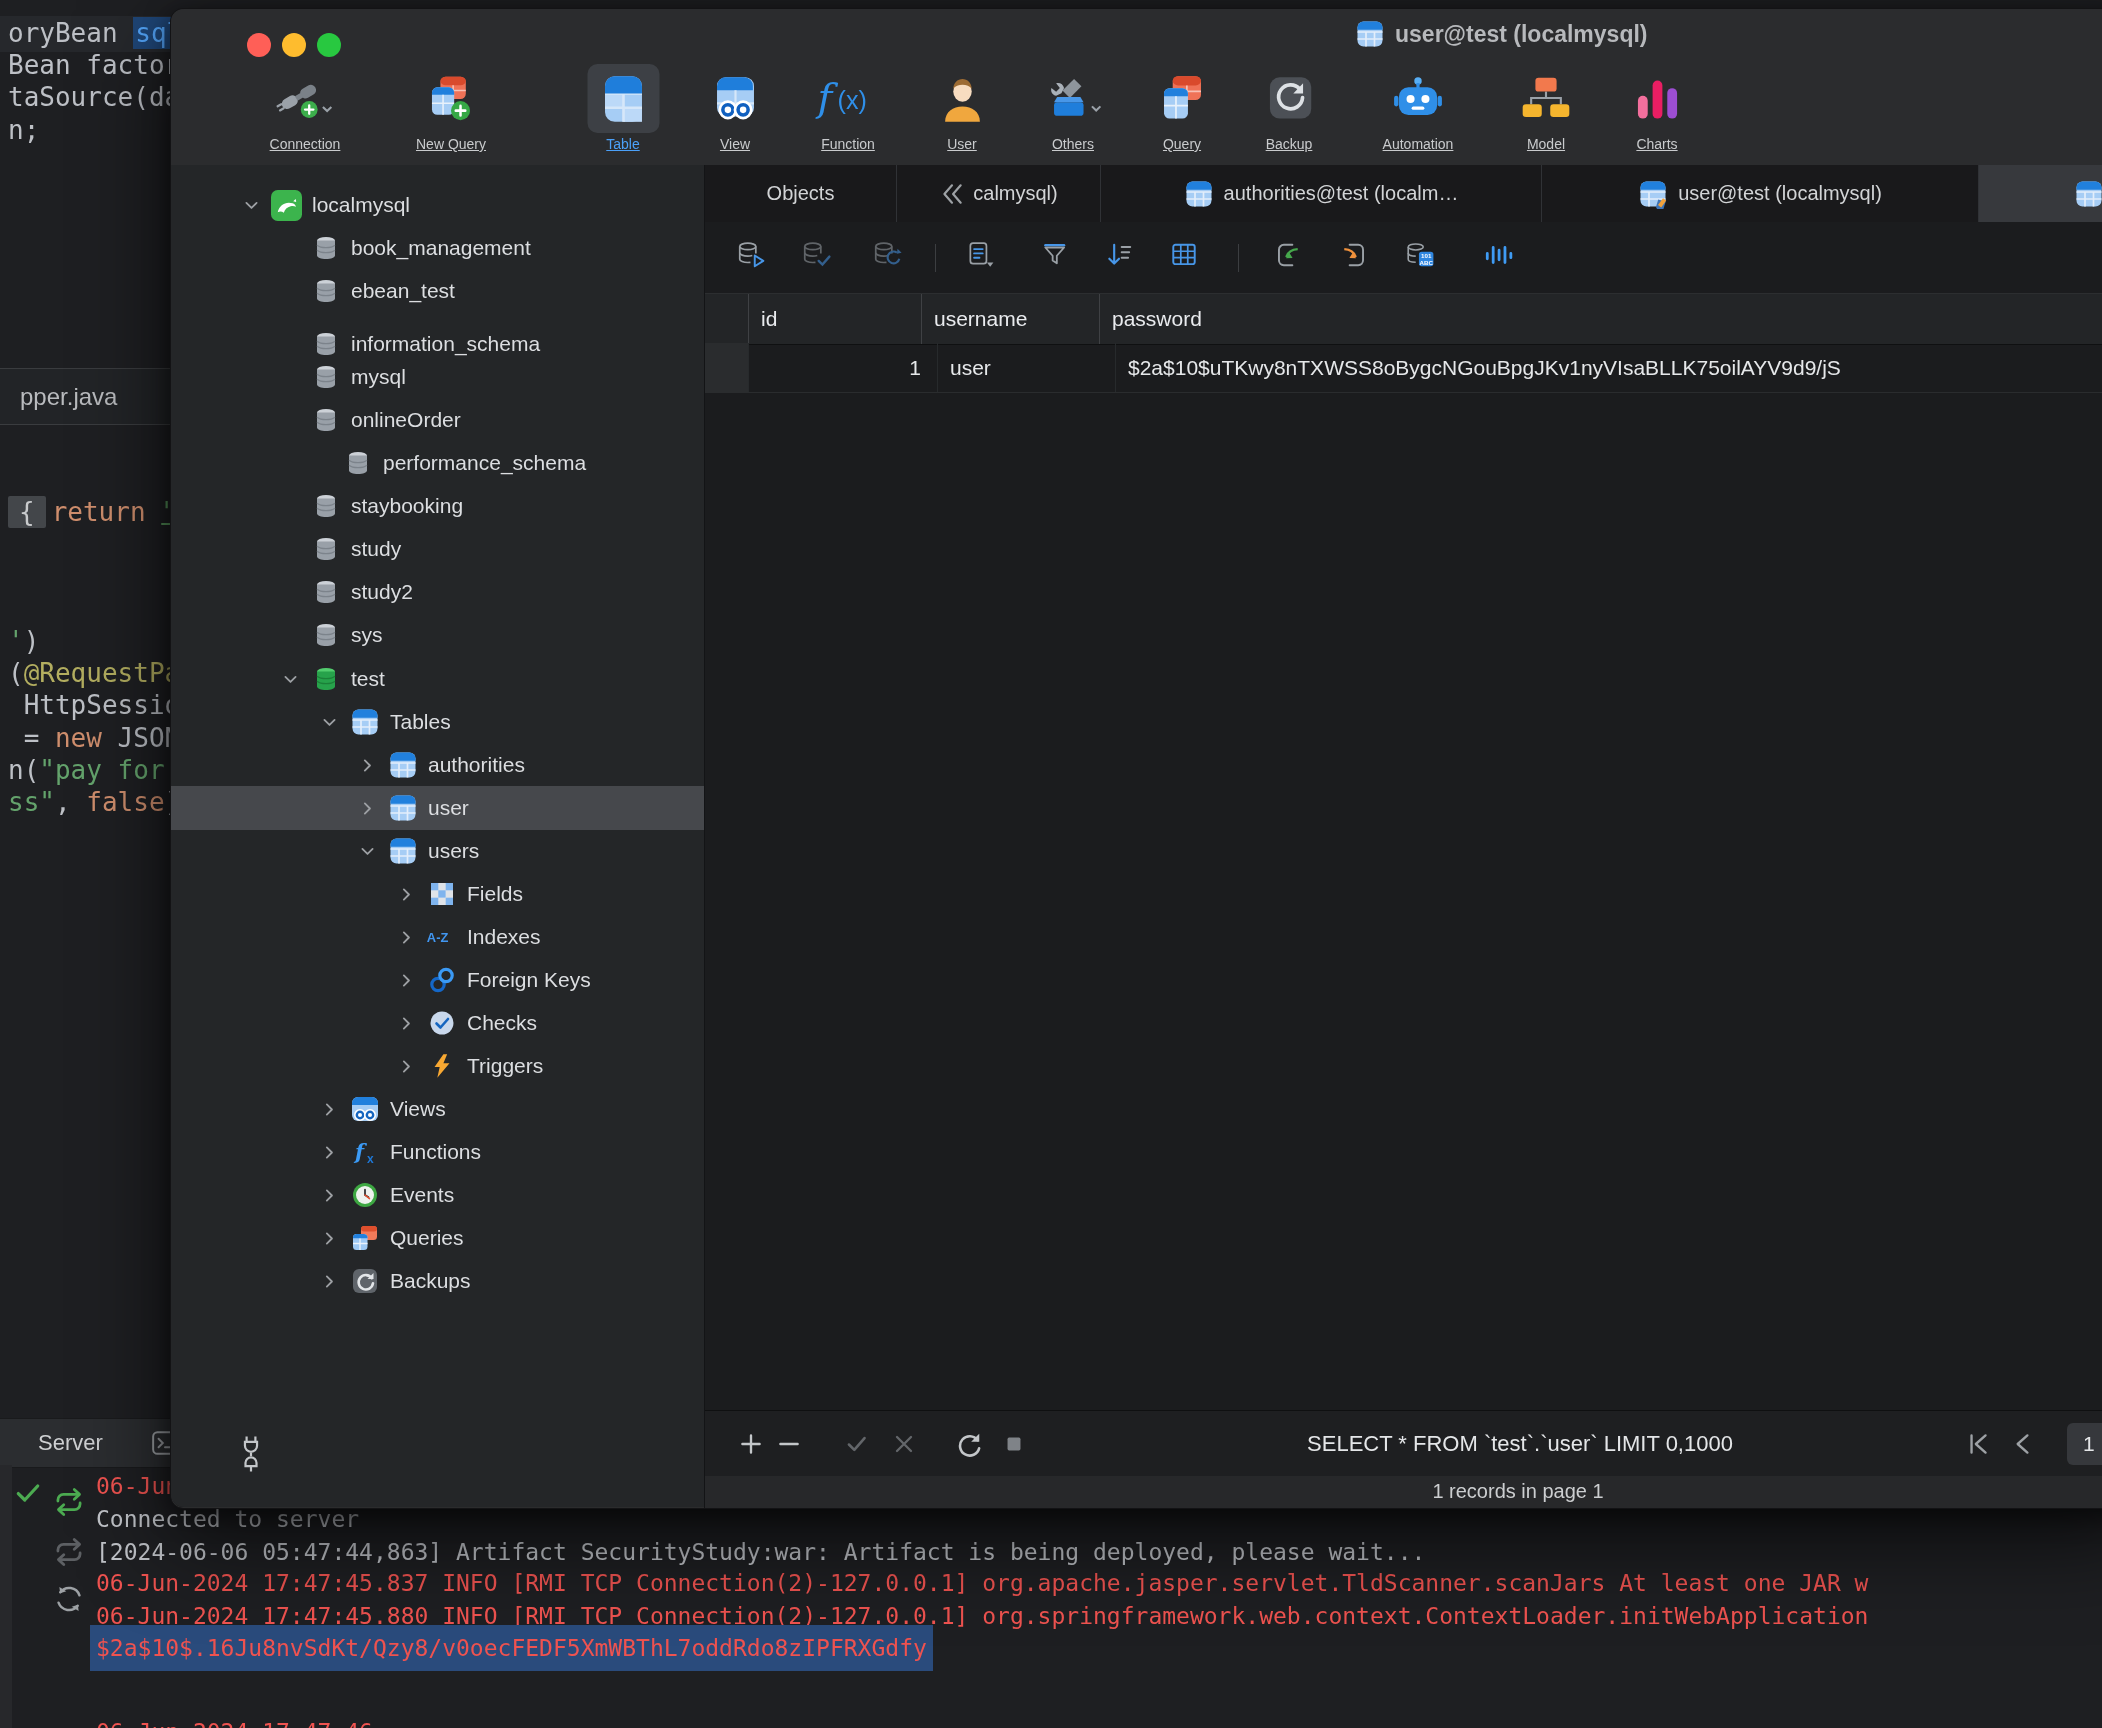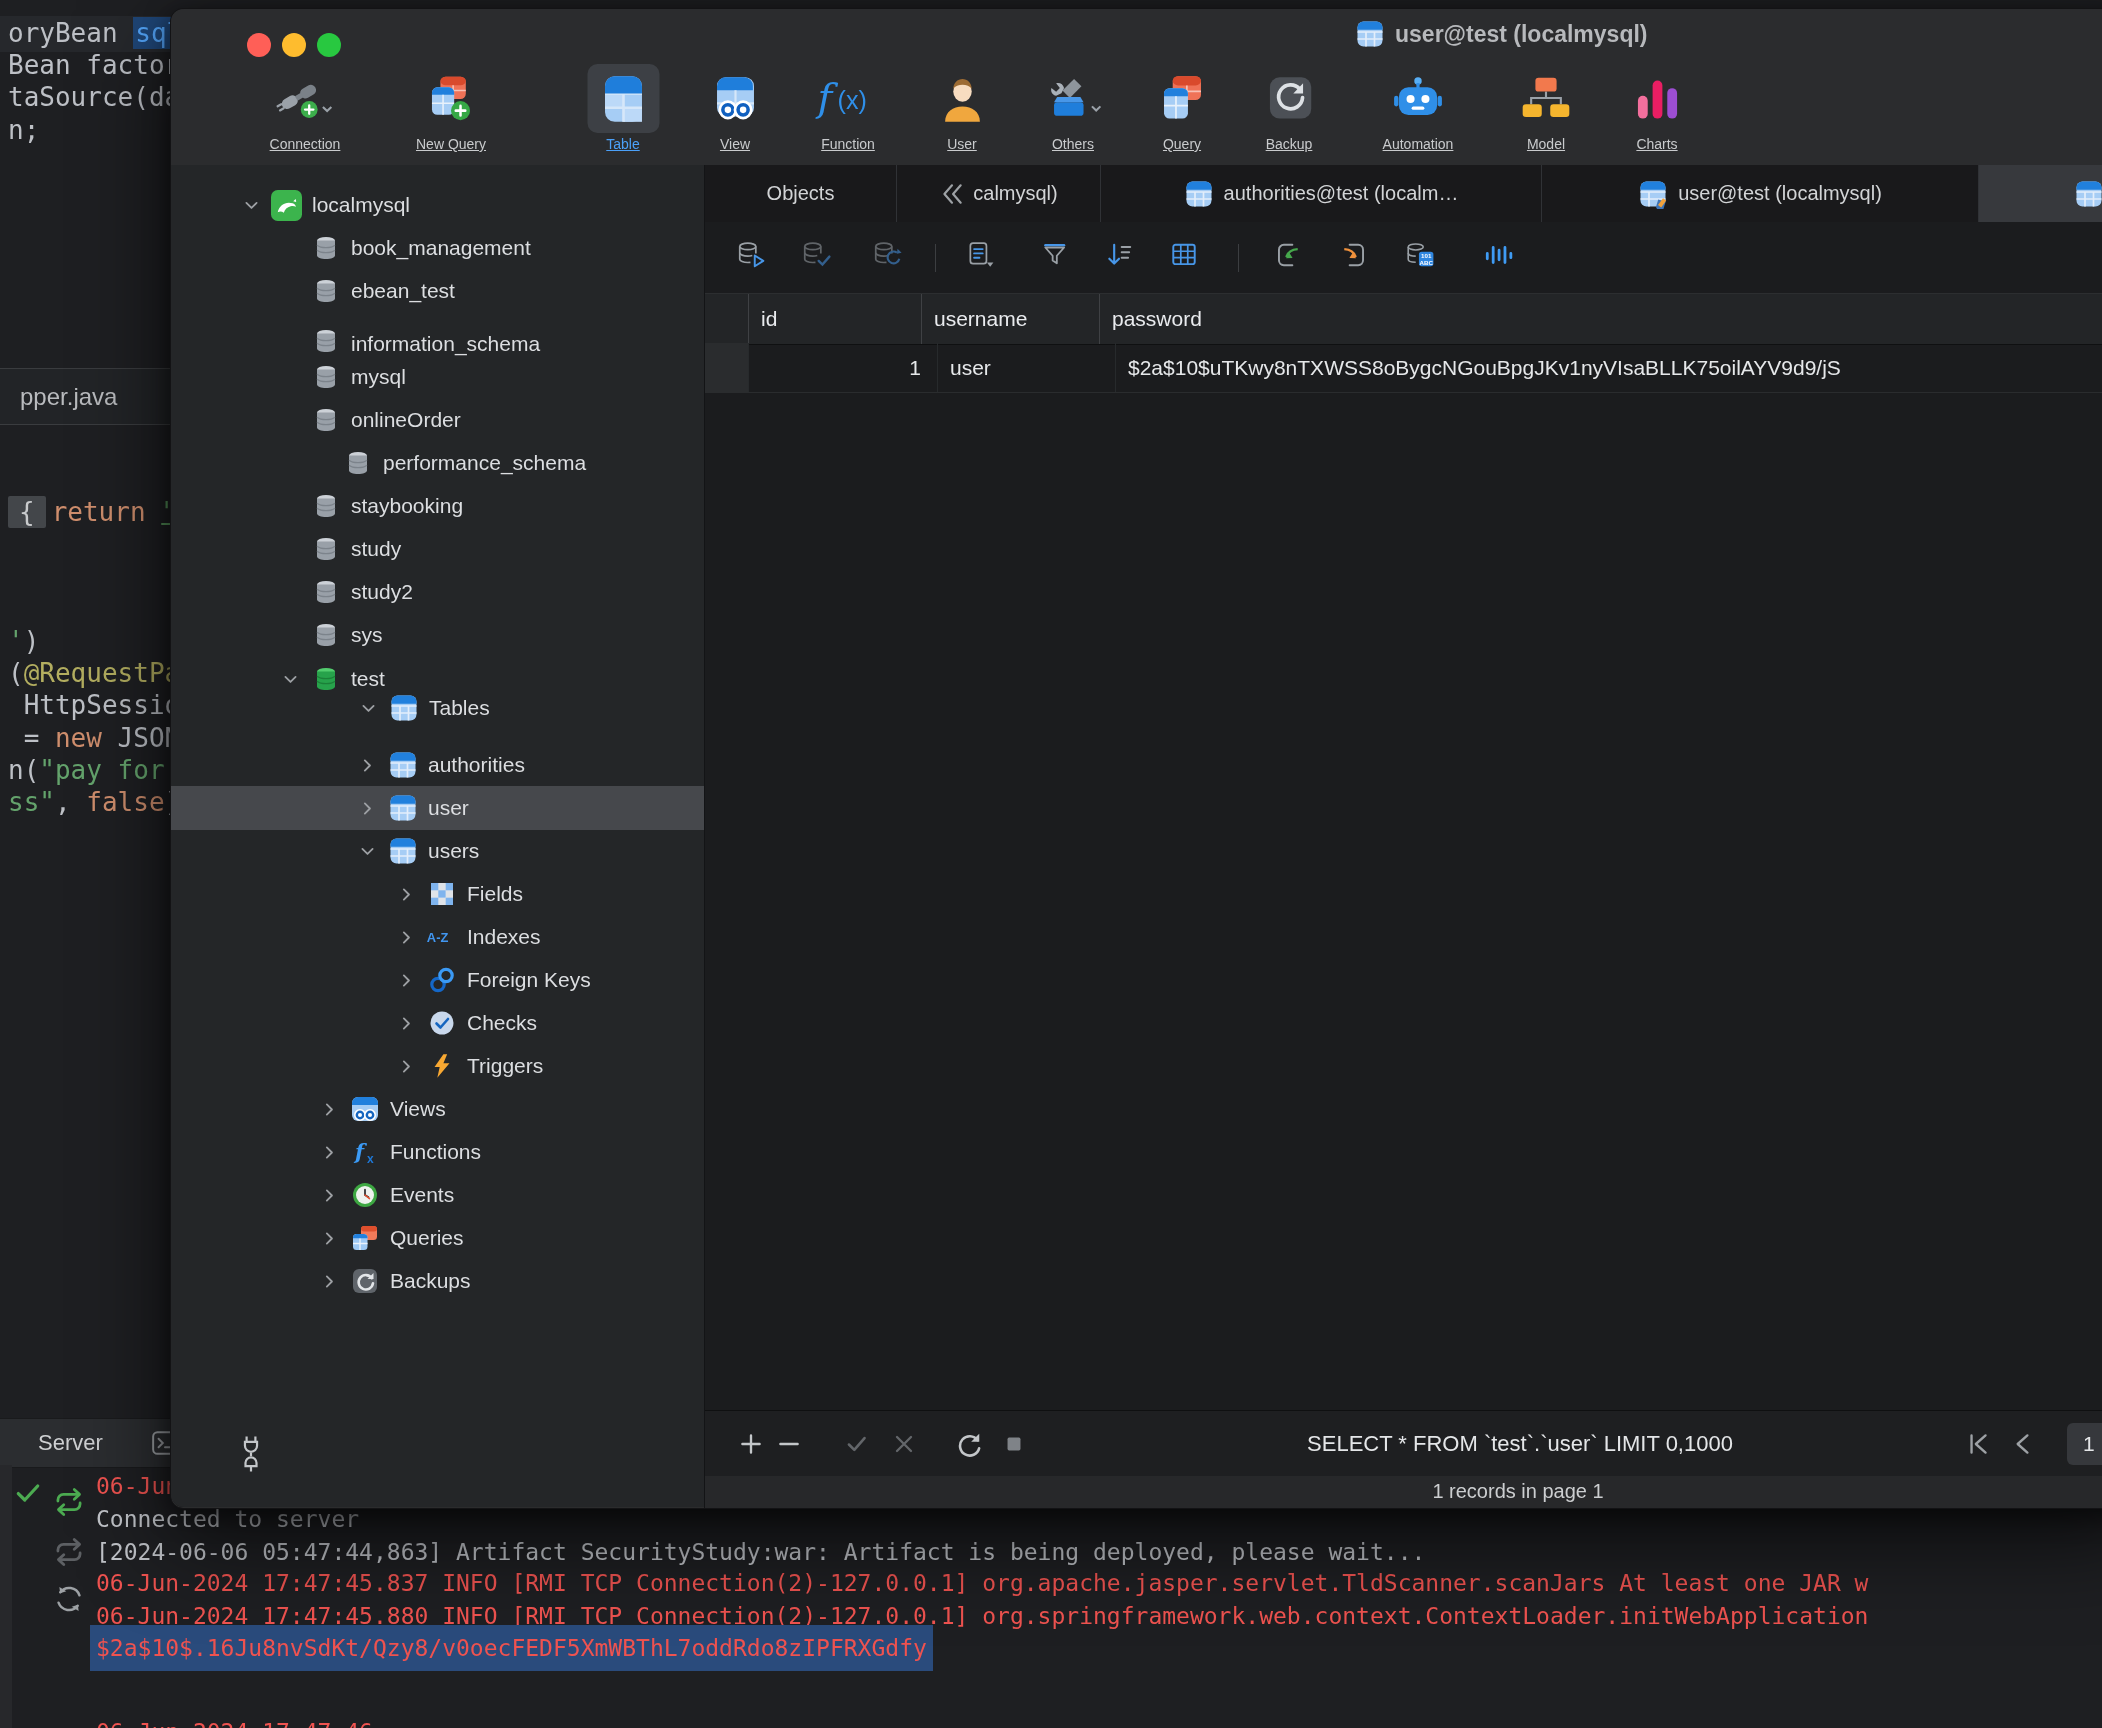--- a/index.html
+++ b/index.html
@@ -381,21 +381,21 @@
     <span class="tr-ic">
                 <svg width="28" height="28" viewBox="0 0 28 28">
                   <ellipse cx="14" cy="6.5" rx="9" ry="3.5" fill="#ccd1d7"></ellipse>
                   <path d="M5 6.5v15c0 1.9 4 3.5 9 3.5s9-1.6 9-3.5v-15" fill="#99a0a8"></path>
                   <path d="M5 11.2c2 1.6 5.3 2.4 9 2.4s7-.8 9-2.4" stroke="#7c838b" stroke-width="1.4" fill="none"></path>
                   <path d="M5 16.2c2 1.6 5.3 2.4 9 2.4s7-.8 9-2.4" stroke="#7c838b" stroke-width="1.4" fill="none"></path>
                 </svg>
               </span>
     <span class="tr-lb">ebean_test</span>
             </div>
-            <div class="tree-row" style="top: 147px; align-items: flex-end;">
+            <div class="tree-row" style="top: 157px;">
               <span style="width:104px;flex:0 0 104px"></span>
     <span class="tr-chev"></span>
     <span class="tr-ic">
                 <svg width="28" height="28" viewBox="0 0 28 28">
                   <ellipse cx="14" cy="6.5" rx="9" ry="3.5" fill="#ccd1d7"></ellipse>
                   <path d="M5 6.5v15c0 1.9 4 3.5 9 3.5s9-1.6 9-3.5v-15" fill="#99a0a8"></path>
                   <path d="M5 11.2c2 1.6 5.3 2.4 9 2.4s7-.8 9-2.4" stroke="#7c838b" stroke-width="1.4" fill="none"></path>
                   <path d="M5 16.2c2 1.6 5.3 2.4 9 2.4s7-.8 9-2.4" stroke="#7c838b" stroke-width="1.4" fill="none"></path>
                 </svg>
               </span>
@@ -502,21 +502,21 @@
     <span class="tr-ic">
                 <svg width="28" height="28" viewBox="0 0 28 28">
                   <ellipse cx="14" cy="6.5" rx="9" ry="3.5" fill="#52cd6e"></ellipse>
                   <path d="M5 6.5v15c0 1.9 4 3.5 9 3.5s9-1.6 9-3.5v-15" fill="#27a24b"></path>
                   <path d="M5 11.2c2 1.6 5.3 2.4 9 2.4s7-.8 9-2.4" stroke="#1b8038" stroke-width="1.4" fill="none"></path>
                   <path d="M5 16.2c2 1.6 5.3 2.4 9 2.4s7-.8 9-2.4" stroke="#1b8038" stroke-width="1.4" fill="none"></path>
                 </svg>
               </span>
     <span class="tr-lb">test</span>
             </div>
-            <div class="tree-row" style="top: 521px; margin-left: 39px;">
+            <div class="tree-row" style="top: 535px;">
               <span style="width:143px;flex:0 0 143px"></span>
     <span class="tr-chev">
                 <svg width="17" height="17" viewBox="0 0 16 16">
                   <path d="M3.2 5.5 8 10.3l4.8-4.8" fill="none" stroke="#9da0a4" stroke-width="1.7" stroke-linecap="round" stroke-linejoin="round"></path>
                 </svg>
               </span>
     <span class="tr-ic">
                 <svg width="30" height="30" viewBox="0 0 30 30">
                   <rect x="2.5" y="2.5" width="25" height="25" rx="6" fill="#a6cdf5"></rect>
                   <path d="M2.5 13h25M2.5 20h25M11 13v14.5M19.5 13v14.5" stroke="#e3eefb" stroke-width="1.7"></path>

